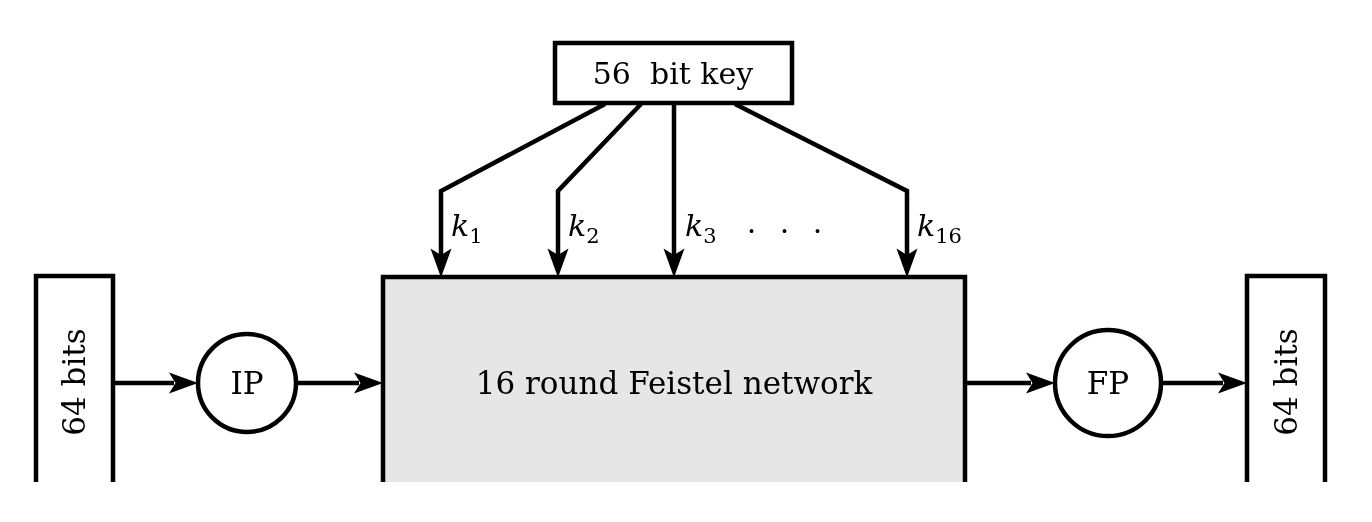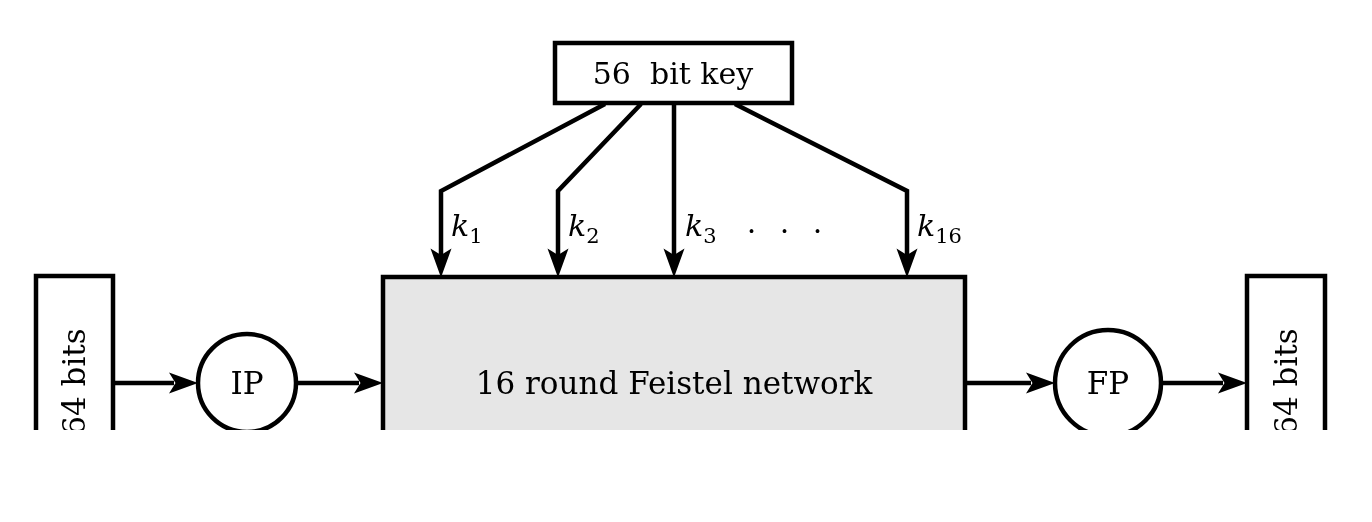--- a/index.html
+++ b/index.html
@@ -3,21 +3,21 @@
 <meta charset="utf-8">
 <style>
   html, body {
     margin: 0;
     padding: 0;
     background: #ffffff;
   }
   .stage {
     position: relative;
     width: 1372px;
-    height: 430px;
+    height: 482px;
     background: #ffffff;
     overflow: hidden;
   }
   svg { display: block; }
   text {
     font-family: "DejaVu Serif", "Liberation Serif", serif;
     fill: #000000;
   }
   .lbl        { font-size: 30px; white-space: pre; }
   .lbl-big    { font-size: 31px; }

